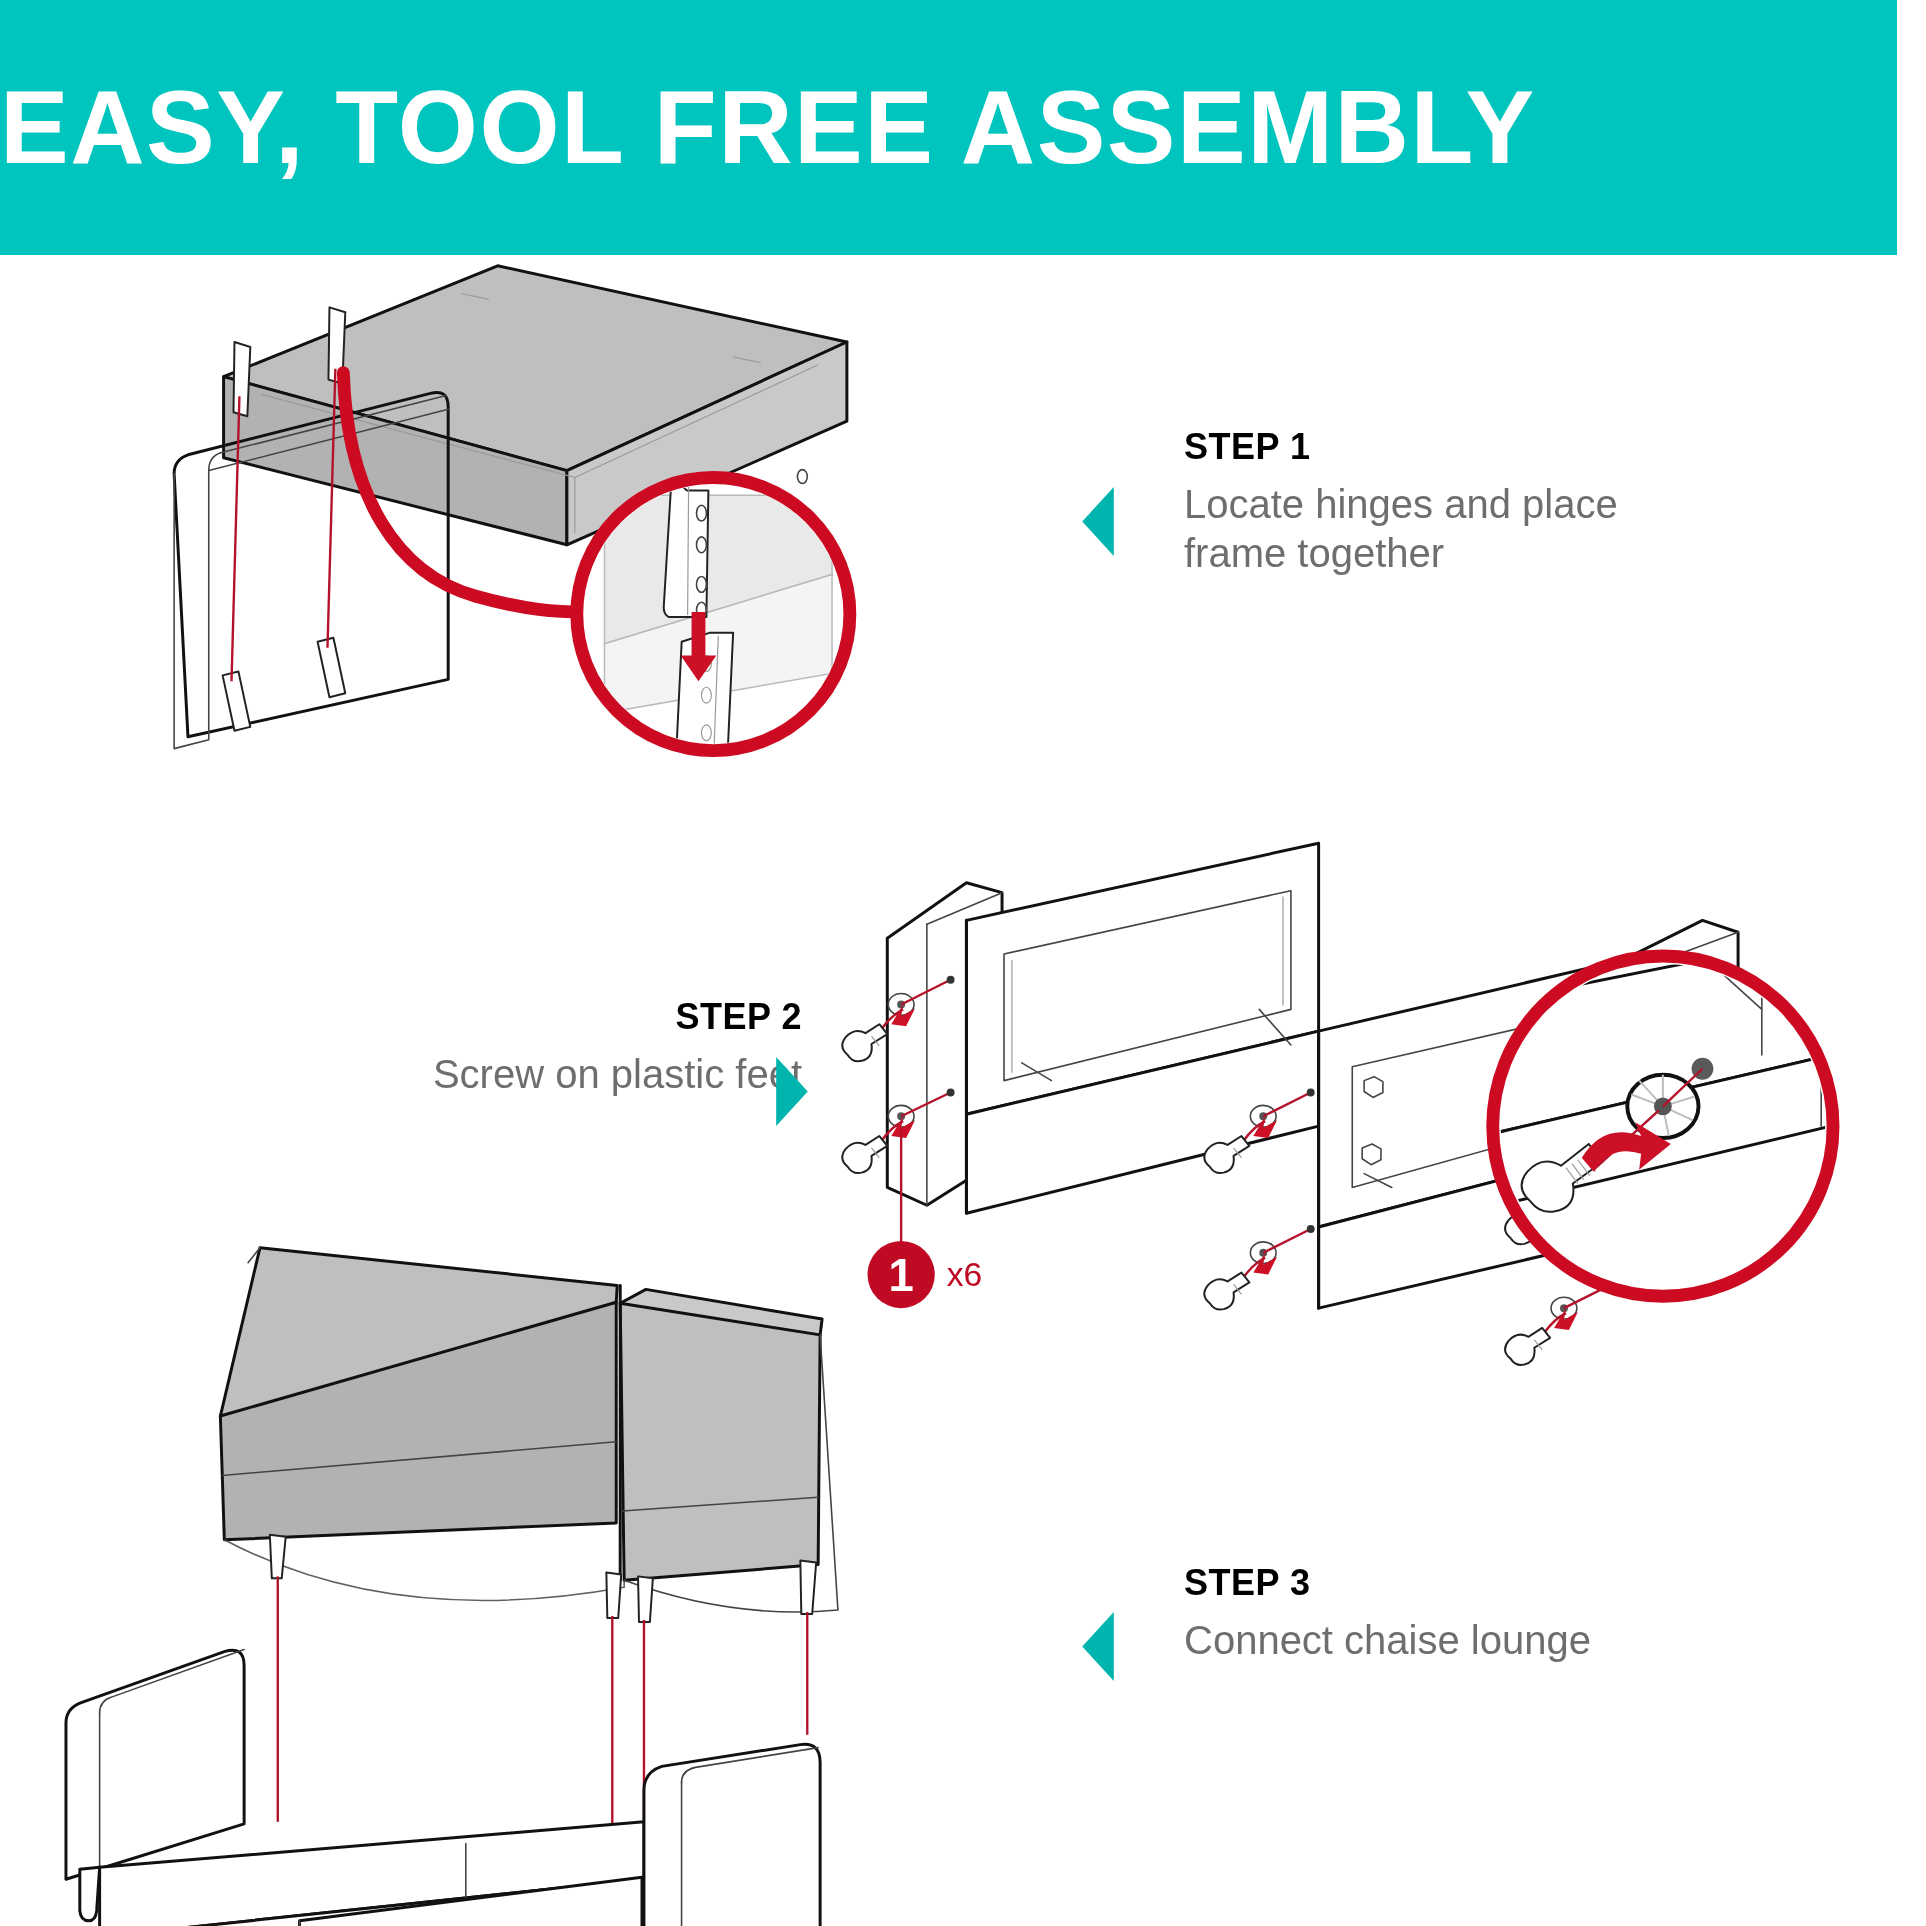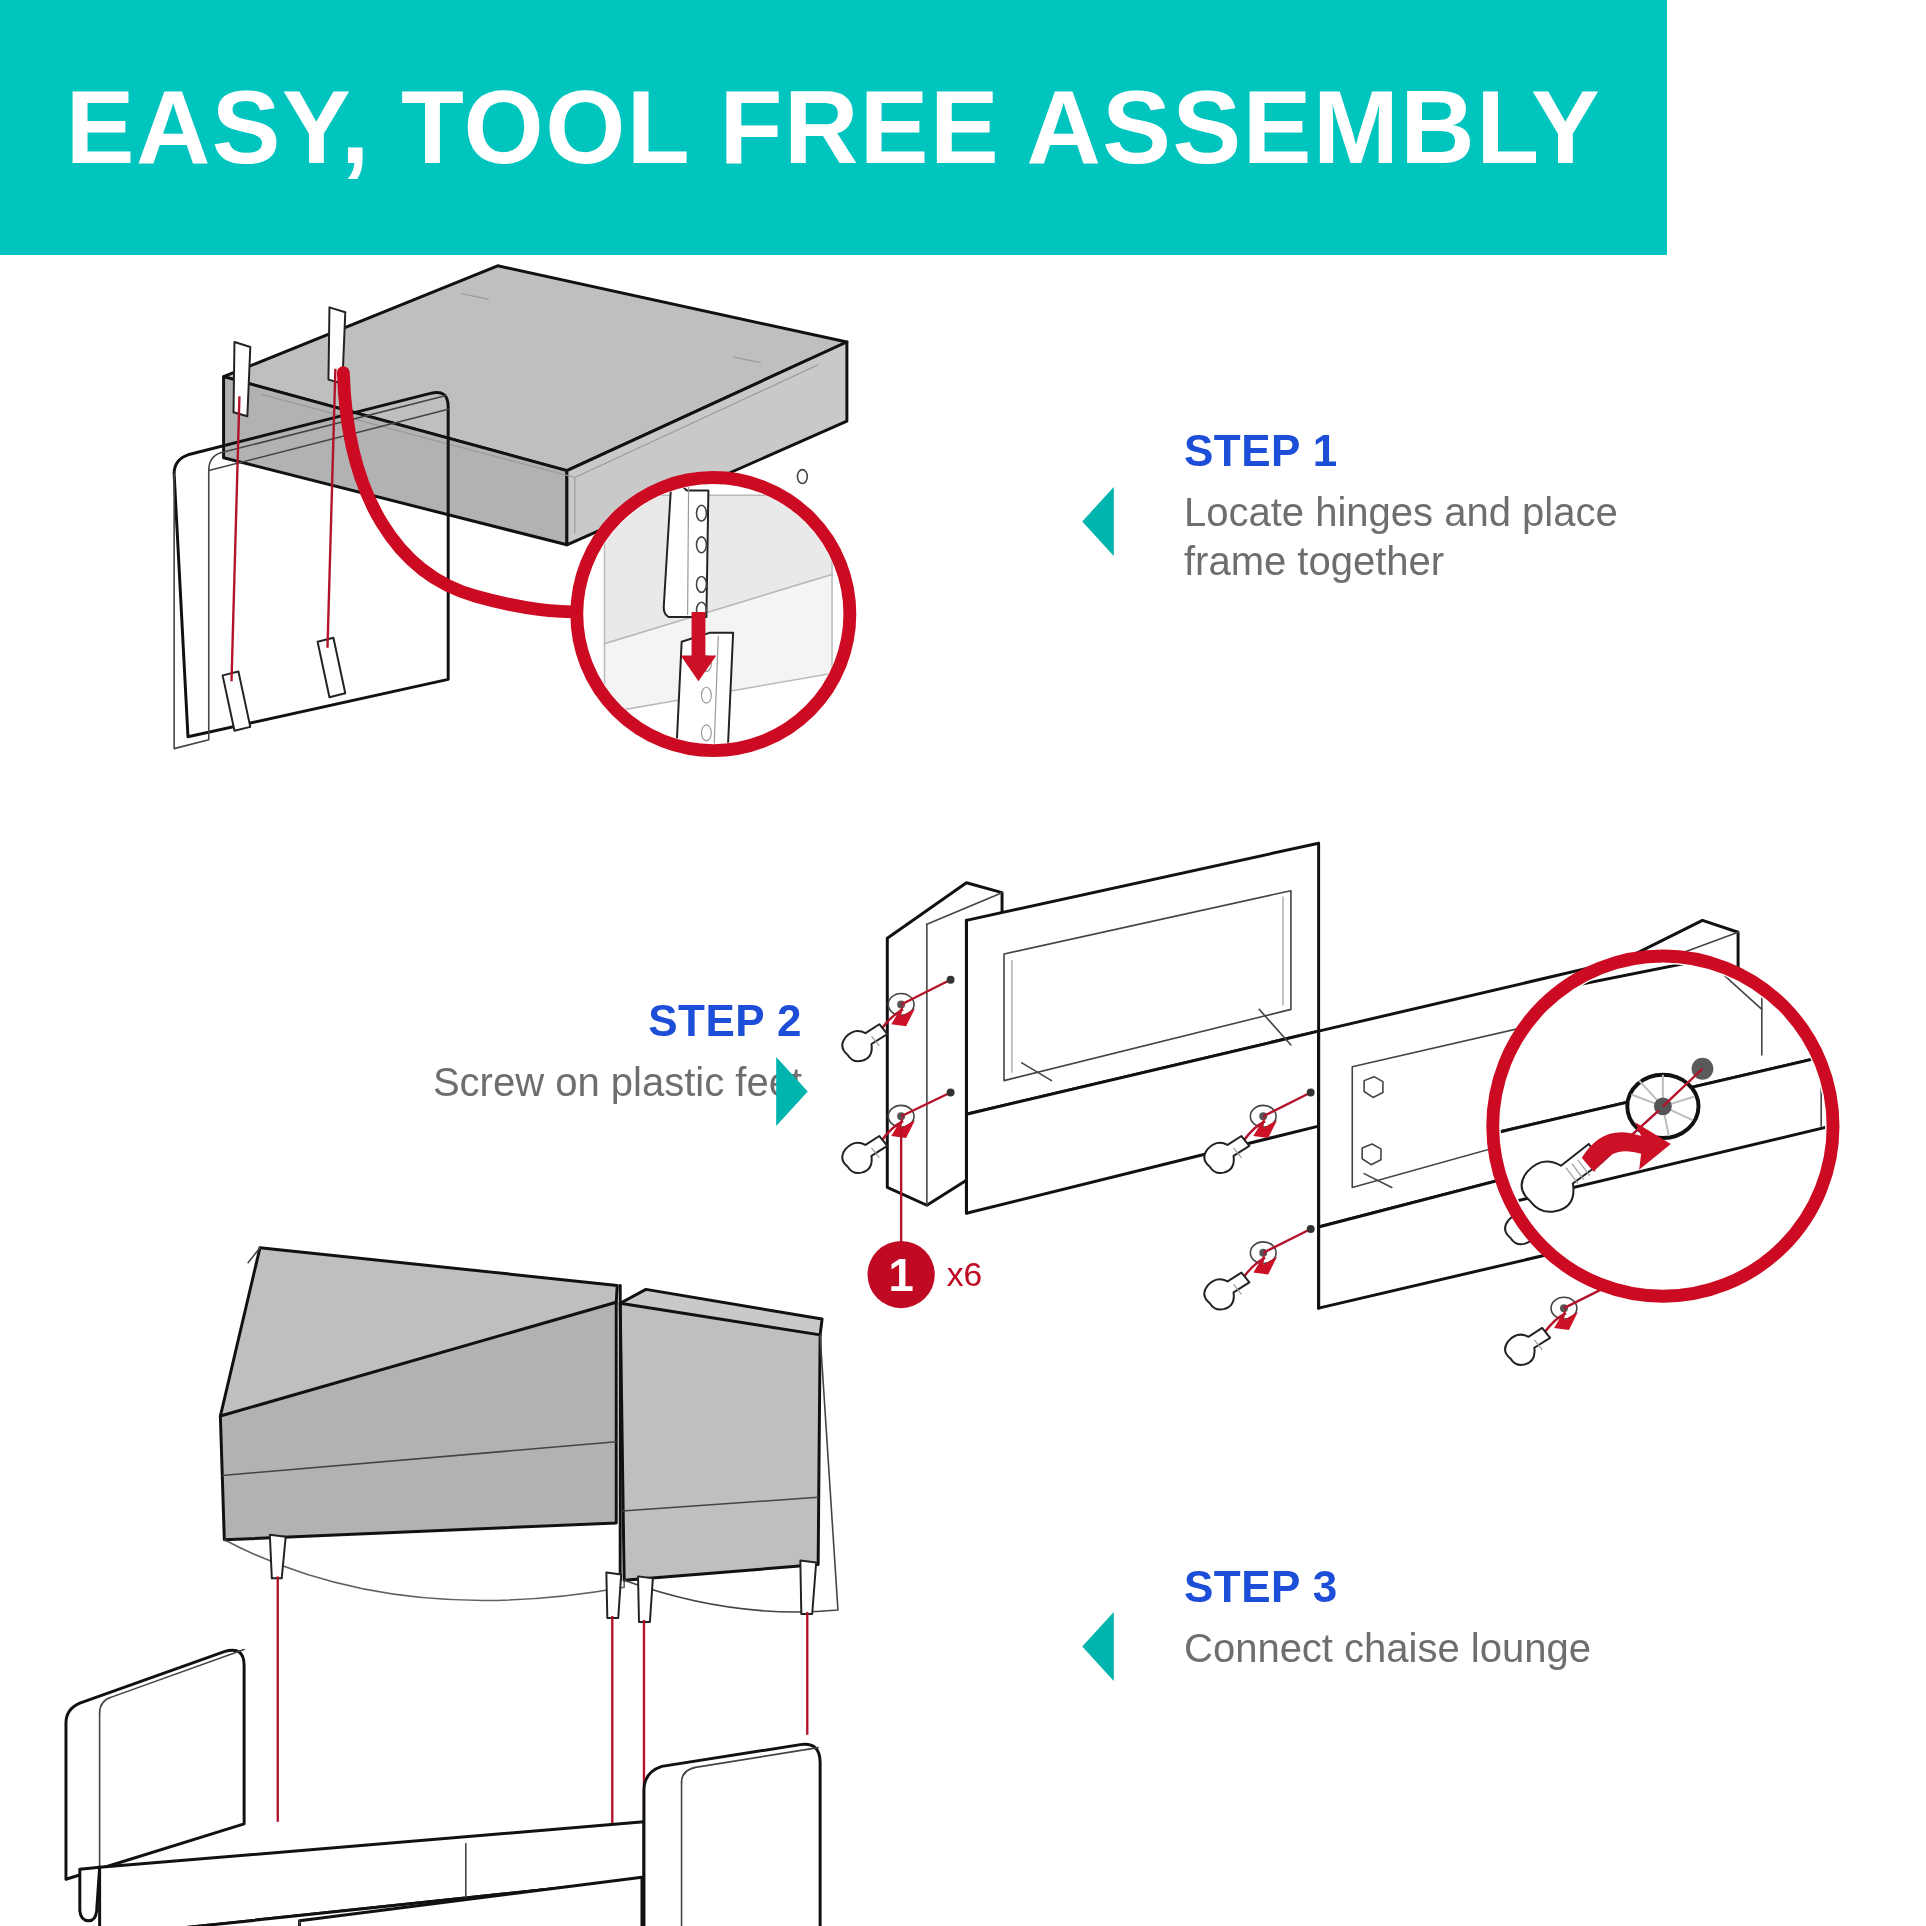--- a/index.html
+++ b/index.html
@@ -7,40 +7,40 @@
     width:1927px;height:1927px;
     background:#ffffff;
     font-family:"Liberation Sans", sans-serif;
     overflow:hidden;
     position:relative;
   }
   #page{position:relative;width:1927px;height:1927px;background:#fff;}
 
   
   .banner{
-    position:absolute;left:0;top:0;width:1667px;height:255px;
+    position:absolute;left:0;top:0;width:1897px;height:255px;
     background:#00c4be;
-    display:flex;align-items:center;justify-content:center;
+    display:flex;align-items:center;
   }
   .banner-title{
     color:#ffffff;
     font-size:103px;
     font-weight:600;
     letter-spacing:1.5px;
     line-height:1;
     white-space:nowrap;
     font-family:"Liberation Sans", sans-serif;
   }
 
   
   .step-block{position:absolute;}
   .step-head{
-    color:#1d4ed8;
+    color:#000000;
     font-weight:bold;
-    font-size:44px;
+    font-size:36px;
     letter-spacing:0.5px;
     line-height:1.05;
     margin:0 0 14px 0;
     font-family:"Liberation Sans", sans-serif;
   }
   .step-body{
     color:#6e6e6e;
     font-size:40px;
     font-weight:300;
     line-height:1.22;

